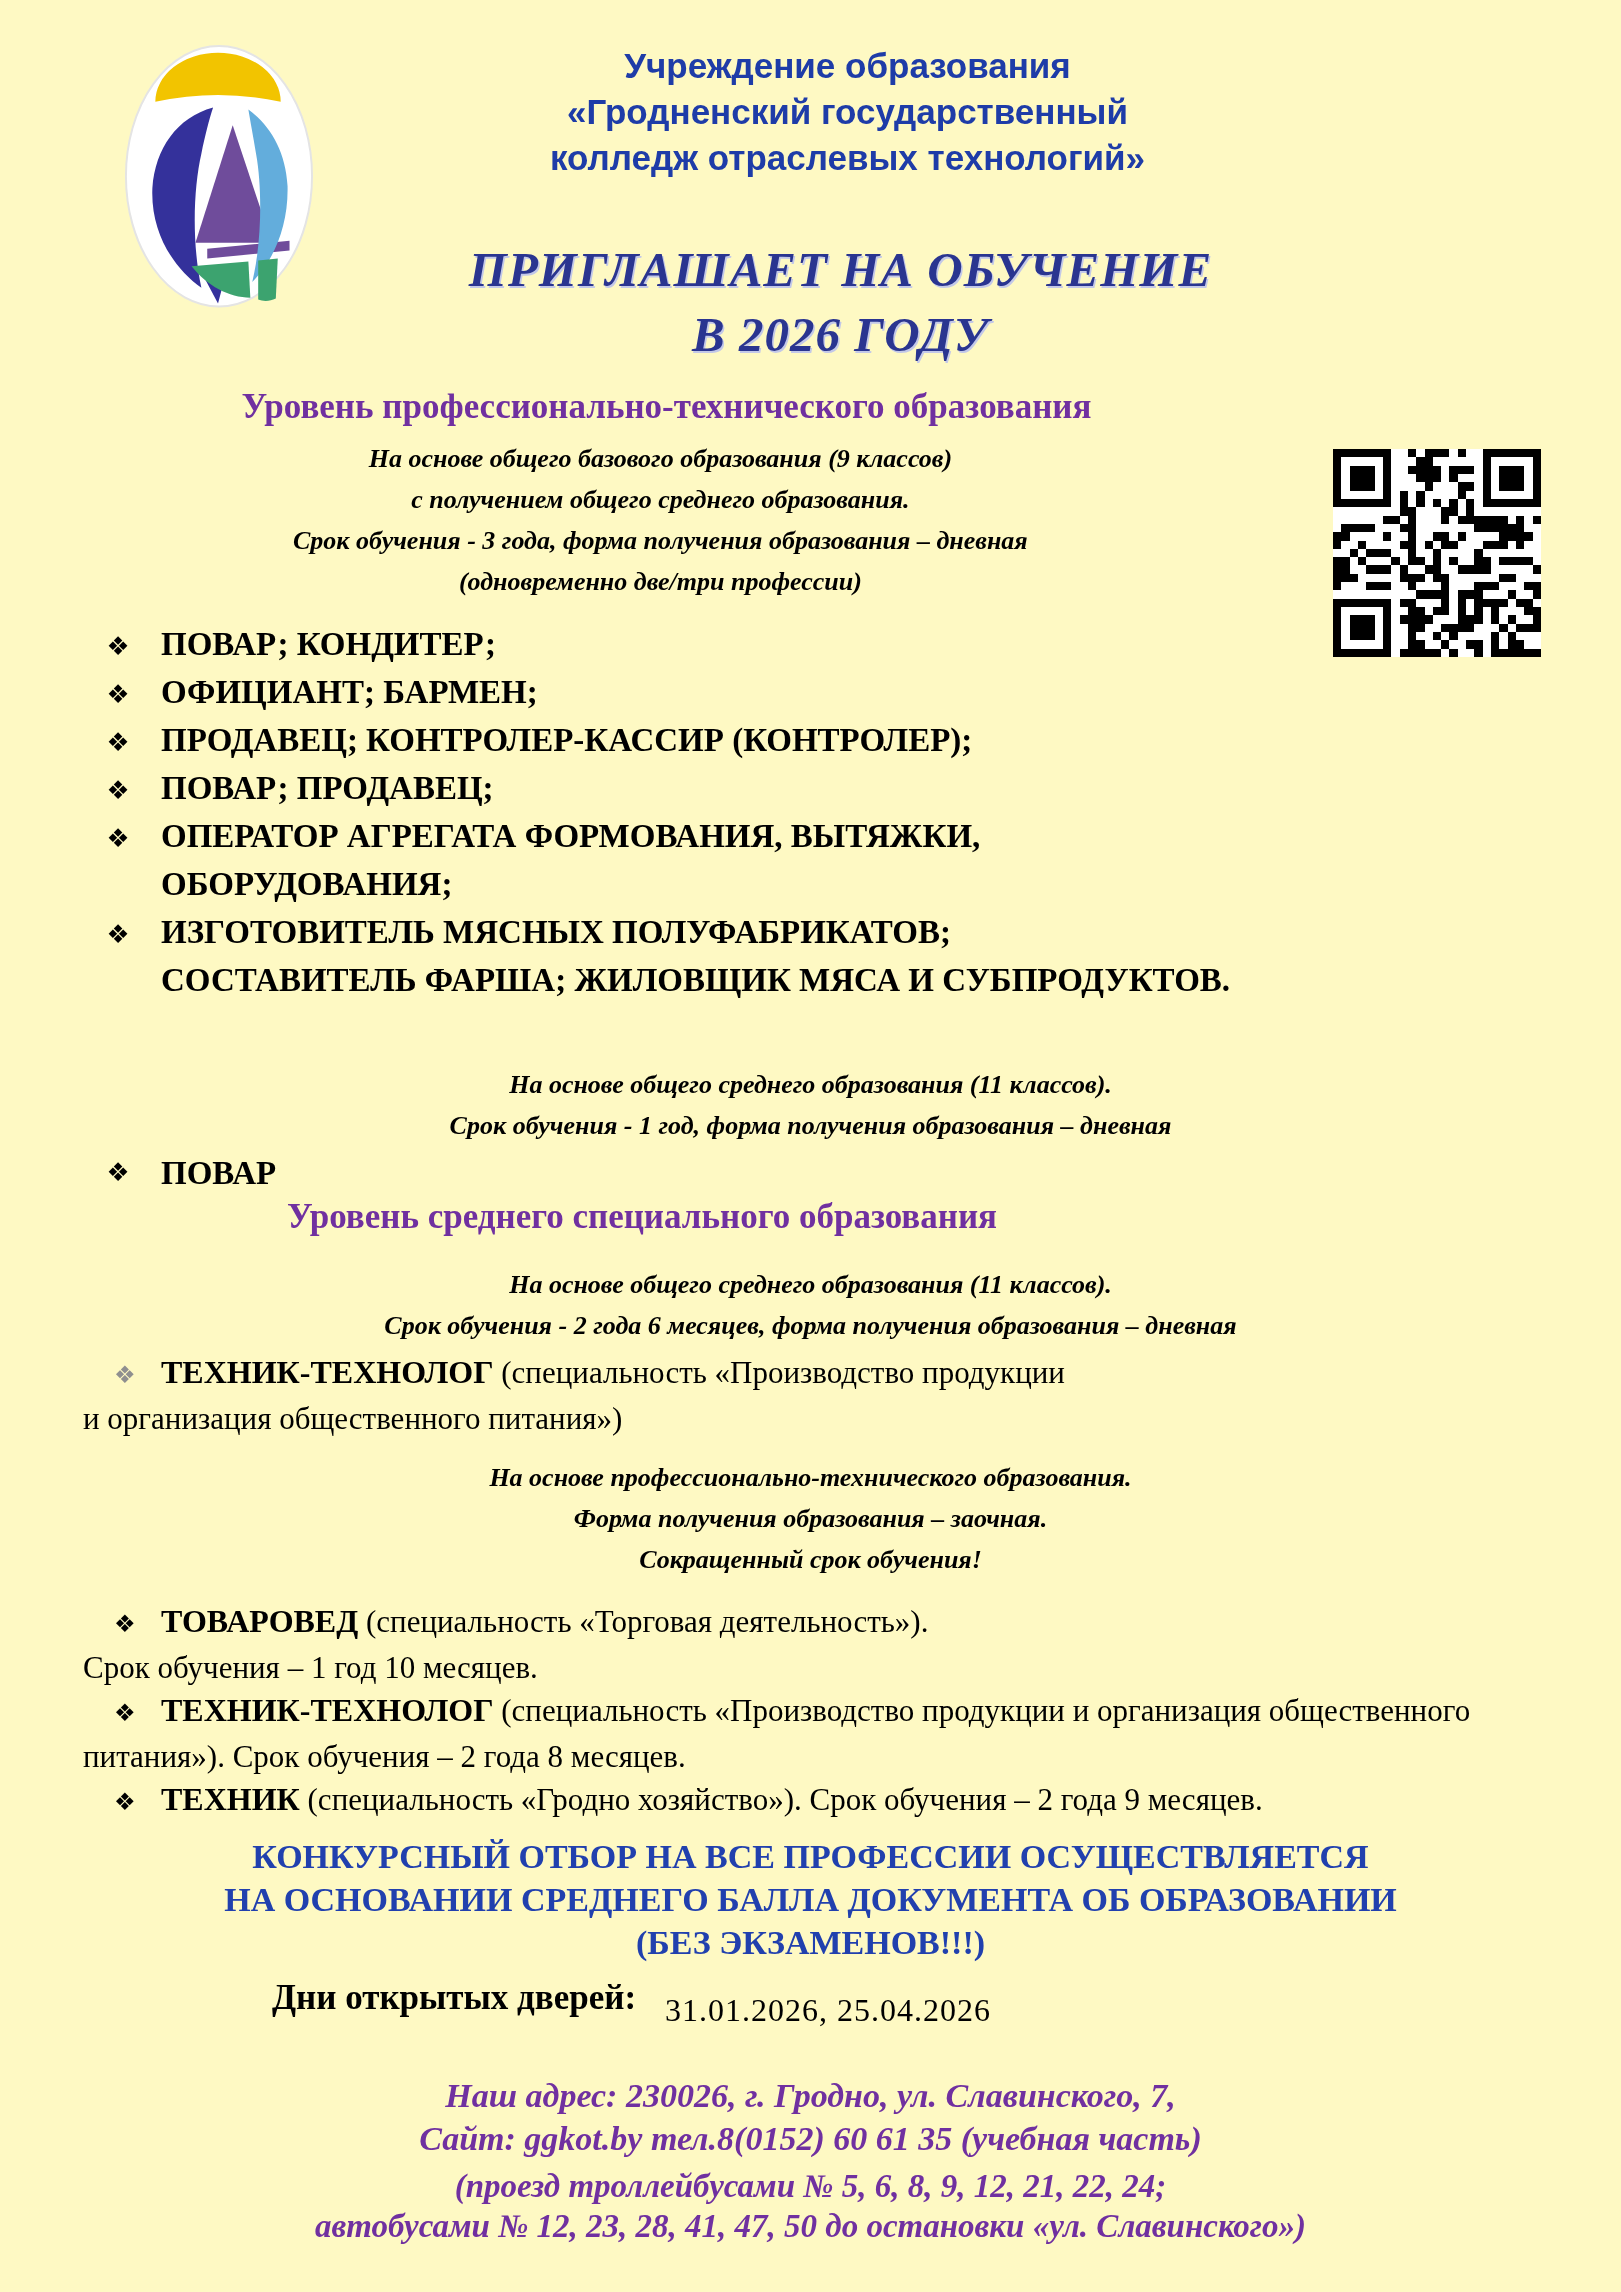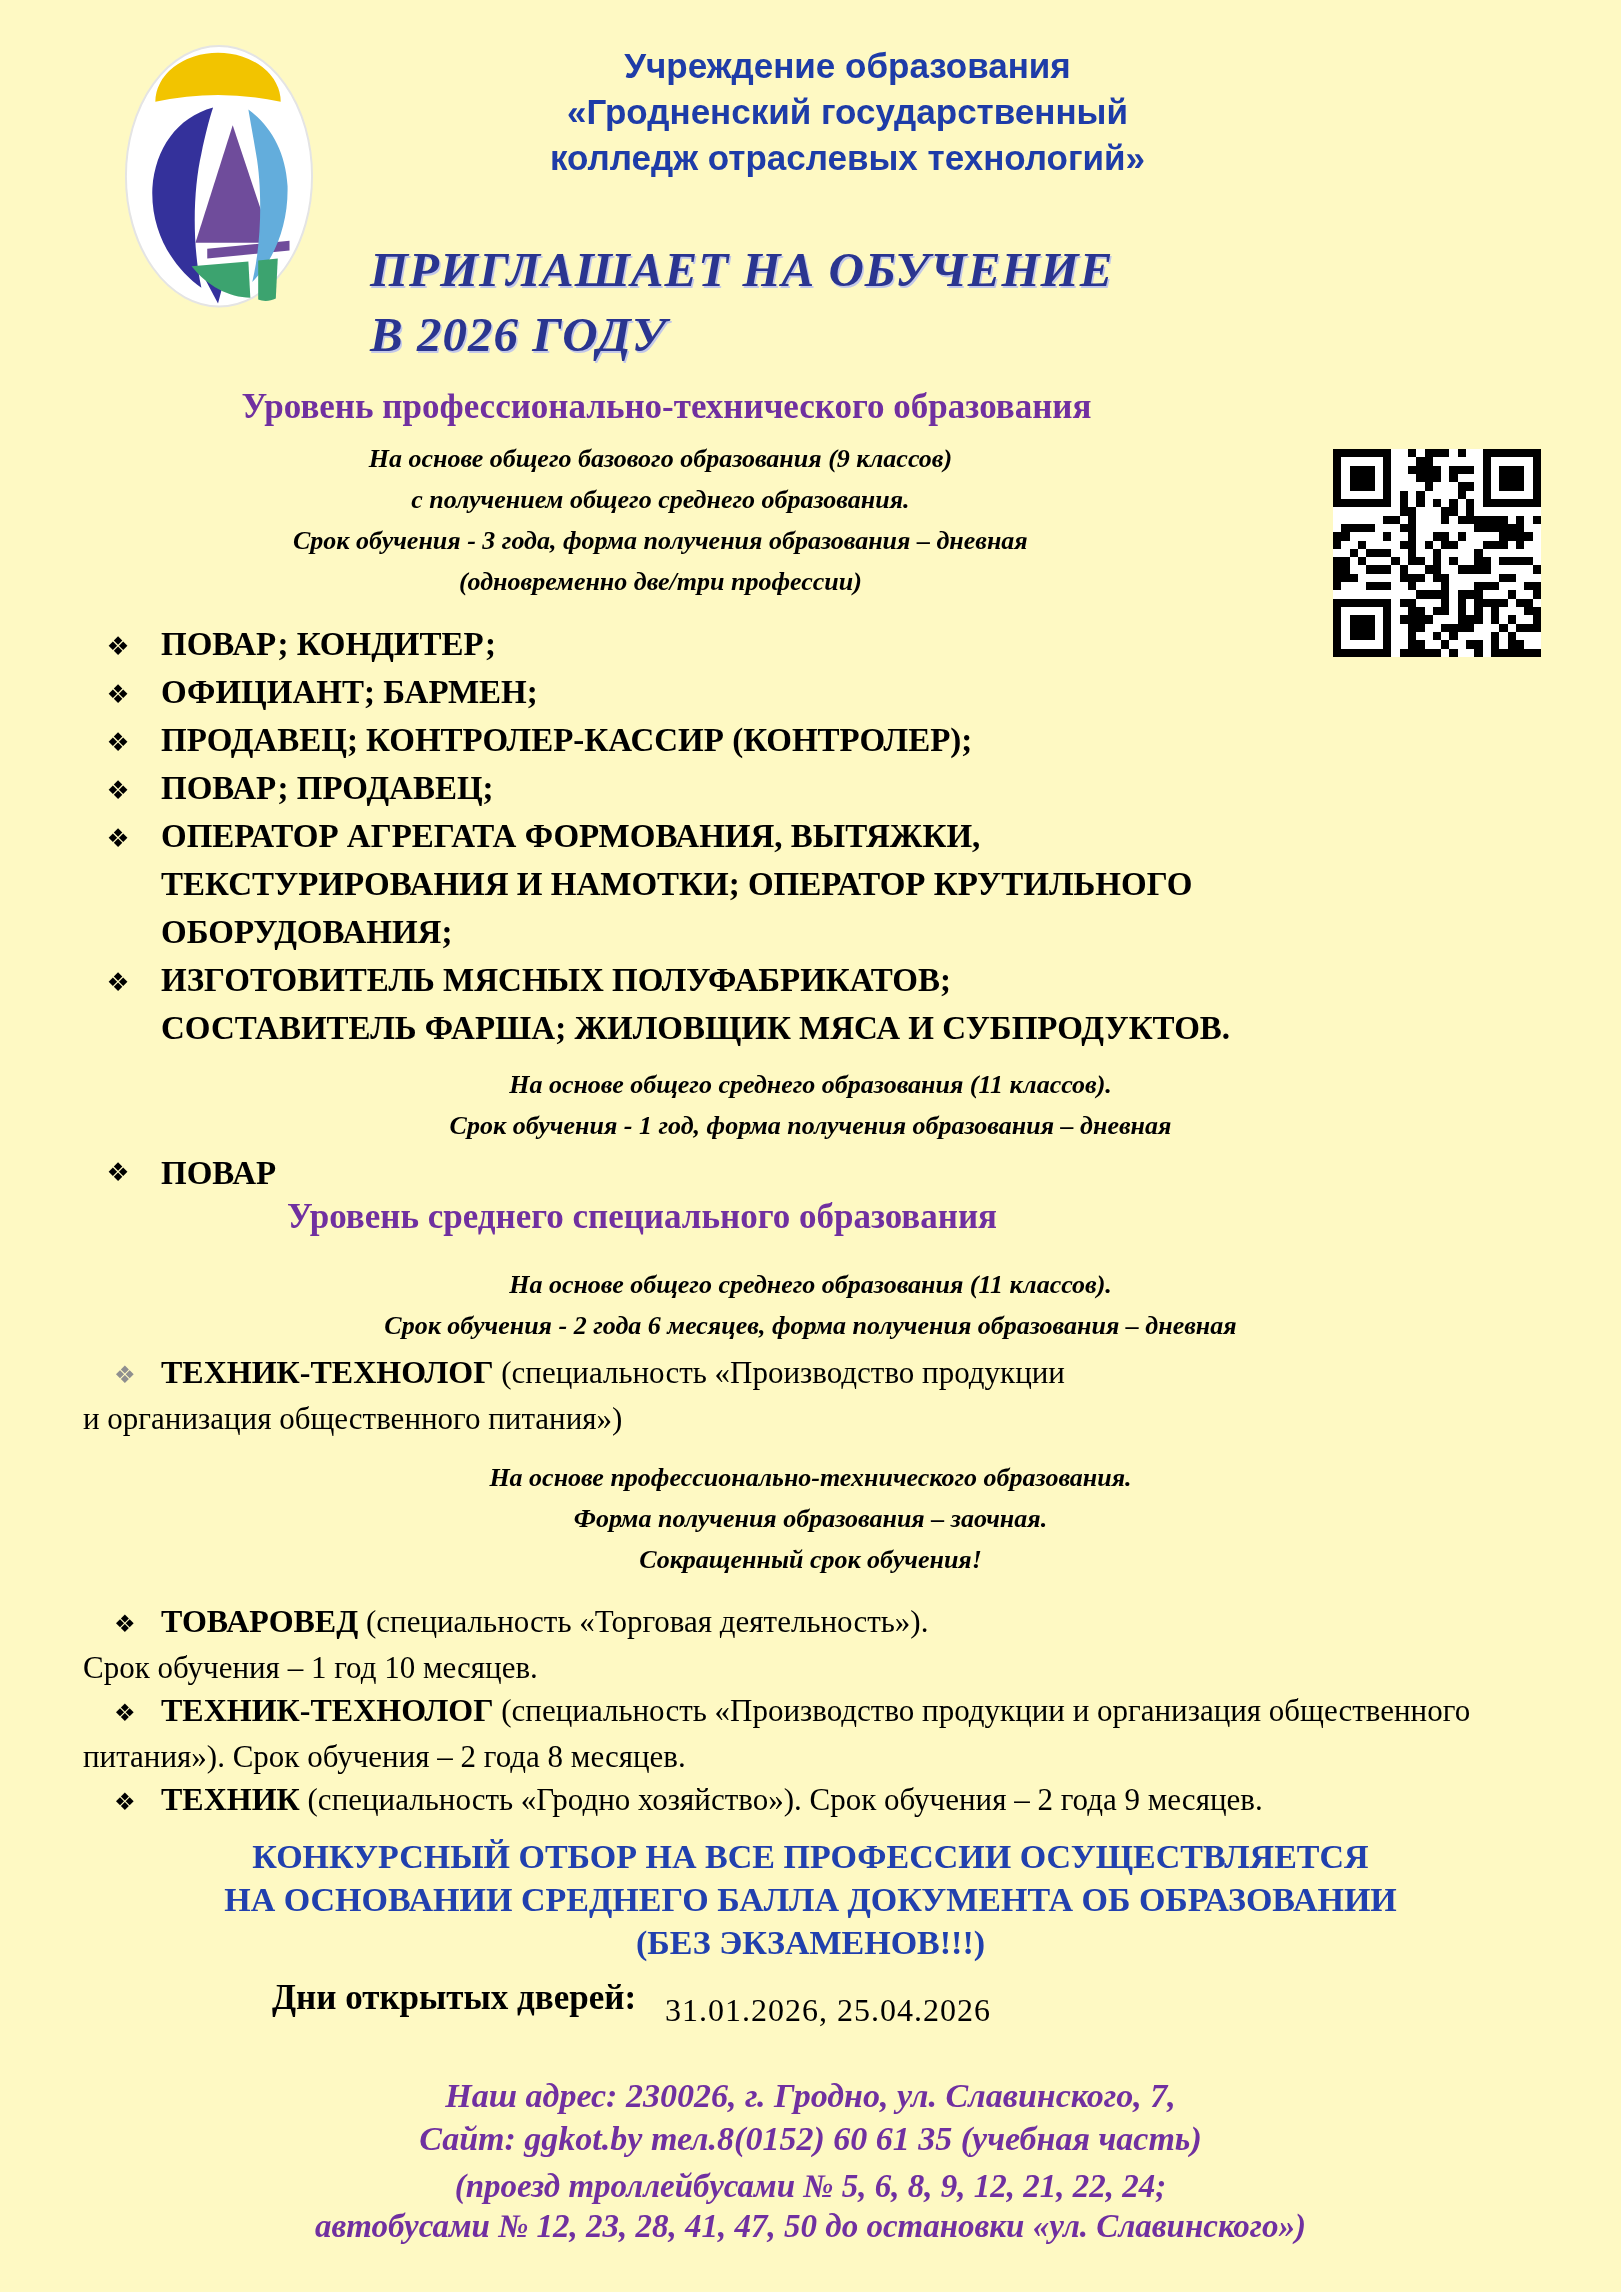--- a/index.html
+++ b/index.html
@@ -12,21 +12,21 @@
   .logo{position:absolute;left:123px;top:41px;width:192px;height:271px;}
   
   .org-header{
     position:absolute;left:382px;top:43px;width:931px;text-align:center;
     font-family:"Liberation Sans","DejaVu Sans",sans-serif;font-weight:bold;
     font-size:35px;line-height:46px;color:#1e3ca8;
   }
   .org-header .hl{display:block;}
   
   .invite{
-    position:absolute;left:370px;top:237px;width:941px;
+    position:absolute;left:370px;top:237px;width:941px;text-align:center;
     font-style:italic;font-weight:bold;font-size:49px;line-height:65px;
     color:#2a3590;letter-spacing:1px;
     text-shadow:1.5px 1.5px 0 #c3c8e8;
   }
   .invite .hl{display:block;}
   
   .h-purple{
     position:absolute;width:1284px;text-align:center;font-weight:bold;
     font-size:35px;line-height:41px;color:#7030a0;
   }
@@ -467,21 +467,20 @@
       <span class="bullet">❖</span>
       <span class="l">ПРОДАВЕЦ; КОНТРОЛЕР-КАССИР (КОНТРОЛЕР);</span>
     </p>
     <p class="prof">
       <span class="bullet">❖</span>
       <span class="l">ПОВАР; ПРОДАВЕЦ;</span>
     </p>
     <p class="prof">
       <span class="bullet">❖</span>
       <span class="l">ОПЕРАТОР АГРЕГАТА ФОРМОВАНИЯ, ВЫТЯЖКИ,</span>
-      <span class="l">ТЕКСТУРИРОВАНИЯ И НАМОТКИ; ОПЕРАТОР КРУТИЛЬНОГО</span>
       <span class="l">ОБОРУДОВАНИЯ;</span>
     </p>
     <p class="prof">
       <span class="bullet">❖</span>
       <span class="l">ИЗГОТОВИТЕЛЬ МЯСНЫХ ПОЛУФАБРИКАТОВ;</span>
       <span class="l">СОСТАВИТЕЛЬ ФАРША; ЖИЛОВЩИК МЯСА И СУБПРОДУКТОВ.</span>
     </p>
   </div>
 
   <div class="basis basis11a">

